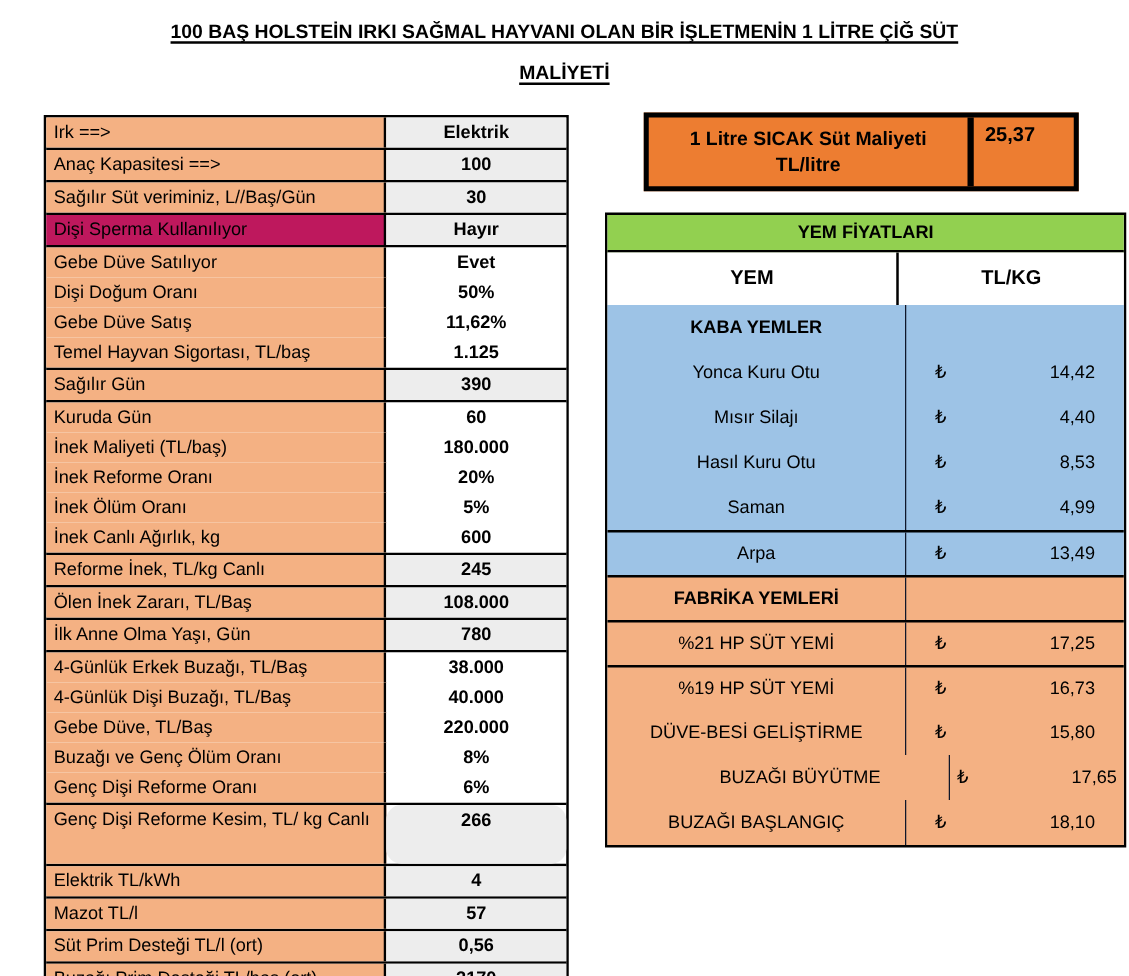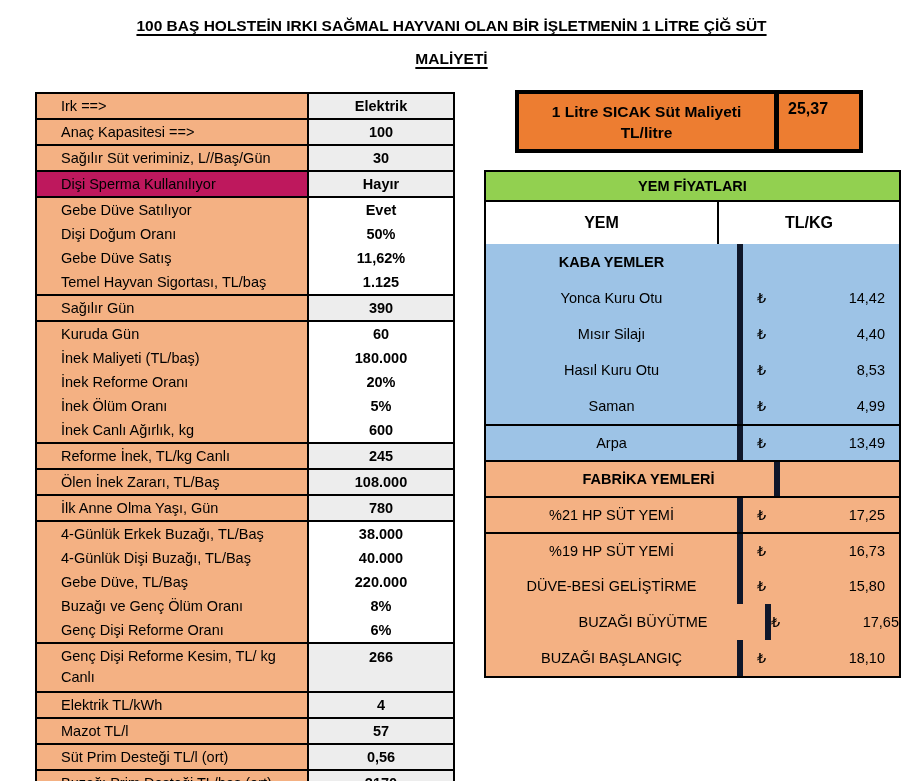--- a/index.html
+++ b/index.html
@@ -8,40 +8,40 @@
 
   
   .title{position:absolute;top:9px;left:0;width:100%;text-align:center;font-weight:bold;font-size:15.5px;line-height:33px;}
   .title .tline{text-decoration:underline;text-decoration-thickness:2px;text-underline-offset:3px;}
 
   
   .input-table{position:absolute;left:35px;top:92px;width:420px;border:2px solid #000;box-sizing:border-box;}
   .lt-row{display:flex;min-height:24px;box-sizing:border-box;}
   .lt-row.block-start{border-top:2px solid #000;}
   .lt-row.tall{min-height:49px;}
-  .lt-label{width:272px;box-sizing:border-box;padding:2px 4px 1px 24px;font-size:14.5px;line-height:21px;border-right:2px solid #000;display:flex;align-items:center;}
+  .lt-label{width:272px;box-sizing:border-box;padding:2px 4px 1px 6px;font-size:14.5px;line-height:21px;border-right:2px solid #000;display:flex;align-items:center;}
   .lt-row.tall .lt-label{align-items:flex-start;}
   .lt-value{flex:1;box-sizing:border-box;text-align:center;font-weight:bold;font-size:14.5px;line-height:21px;padding-top:2px;}
   .lt-row.tall .lt-value{padding-top:3px;}
 
   
   .summary-box{position:absolute;left:503px;top:90px;width:348px;height:63px;border:4px solid #000;box-sizing:border-box;display:flex;}
   .summary-label{flex:1;border-right:5px solid #000;display:flex;align-items:center;justify-content:center;text-align:center;font-weight:bold;font-size:15.5px;line-height:21px;padding:2px 6px;box-sizing:border-box;}
   .summary-value{width:80px;display:flex;align-items:flex-start;padding-top:6px;padding-left:9px;font-weight:bold;font-size:16px;box-sizing:border-box;}
 
   
   .feed-table{position:absolute;left:484px;top:170px;width:417px;border:2.5px solid #000;box-sizing:border-box;}
   .feed-title{height:28px;border-bottom:2px solid #000;display:flex;align-items:center;justify-content:center;font-weight:bold;font-size:14.5px;}
   .feed-header{display:flex;height:42px;background:#fff;}
   .fh-cell{box-sizing:border-box;display:flex;align-items:center;justify-content:center;font-weight:bold;font-size:16px;}
   .fh-yem{width:233px;border-right:2px solid #000;}
   .fh-price{flex:1;}
   .ft-row{display:flex;height:36px;box-sizing:border-box;}
   .ft-row.block-start{border-top:2px solid #000;}
-  .ft-label{width:257px;box-sizing:border-box;border-right:6px solid #0f172a;display:flex;align-items:center;justify-content:center;text-align:center;font-size:14.5px;}
+  .ft-label{width:239px;box-sizing:border-box;border-right:1px solid #0f172a;display:flex;align-items:center;justify-content:center;text-align:center;font-size:14.5px;}
   .ft-label.bold{font-weight:bold;}
   .ft-value{flex:1;display:flex;align-items:center;justify-content:center;font-size:14.5px;}
   .acct{display:flex;justify-content:space-between;width:128px;}
 </style>
 </head>
 <body>
 
 <div class="canvas">
 
   <div class="title">
@@ -133,21 +133,21 @@
       <div class="lt-row">
         <div class="lt-label" style="background: rgb(244, 177, 131);">Buzağı ve Genç Ölüm Oranı</div>
         <div class="lt-value" style="background: rgb(255, 255, 255);">8%</div>
       </div>
       <div class="lt-row">
         <div class="lt-label" style="background: rgb(244, 177, 131);">Genç Dişi Reforme Oranı</div>
         <div class="lt-value" style="background: rgb(255, 255, 255);">6%</div>
       </div>
       <div class="lt-row tall block-start">
         <div class="lt-label" style="background: rgb(244, 177, 131);">Genç Dişi Reforme Kesim, TL/ kg Canlı</div>
-        <div class="lt-value" style="background: rgb(237, 237, 237);">266</div>
+        <div class="lt-value" style="background: rgb(237, 237, 237); border-radius: 12px;">266</div>
       </div>
       <div class="lt-row block-start">
         <div class="lt-label" style="background: rgb(244, 177, 131);">Elektrik TL/kWh</div>
         <div class="lt-value" style="background: rgb(237, 237, 237);">4</div>
       </div>
       <div class="lt-row block-start">
         <div class="lt-label" style="background: rgb(244, 177, 131);">Mazot TL/l</div>
         <div class="lt-value" style="background: rgb(237, 237, 237);">57</div>
       </div>
       <div class="lt-row block-start">
@@ -214,21 +214,21 @@
         </div>
         <div class="ft-row block-start" style="background: rgb(157, 195, 230);">
           <div class="ft-label">Arpa</div>
           <div class="ft-value">
             <span class="acct">
               <span>₺</span>
               <span>13,49</span>
             </span>
           </div>
         </div>
-        <div class="ft-row block-start" style="background: rgb(244, 177, 131); padding-left: 37px;">
+        <div class="ft-row block-start" style="background: rgb(244, 177, 131);">
           <div class="ft-label bold">FABRİKA YEMLERİ</div>
           <div class="ft-value"></div>
         </div>
         <div class="ft-row block-start" style="background: rgb(244, 177, 131);">
           <div class="ft-label">%21 HP SÜT YEMİ</div>
           <div class="ft-value">
             <span class="acct">
               <span>₺</span>
               <span>17,25</span>
             </span>

